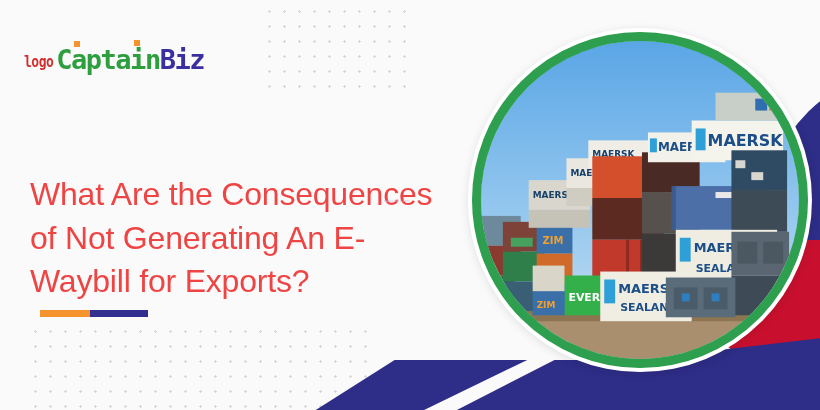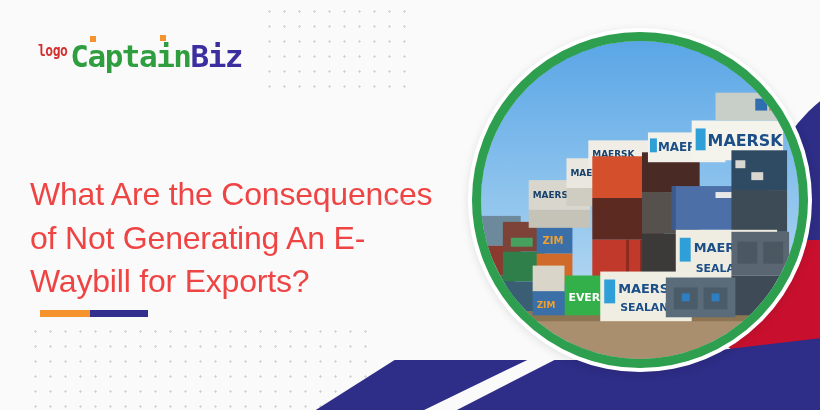--- a/index.html
+++ b/index.html
@@ -24,39 +24,39 @@
     background-position: 0 0;
     opacity: .85;
     pointer-events: none;
   }
   .dots-topright { left: 262px; top: 4px;  width: 152px; height: 88px; }
   .dots-bottomleft { left: 28px; top: 324px; width: 340px; height: 86px; }
 
   
   .logo {
     position: absolute;
-    left: 38px;
+    left: 24px;
     top: 38px;
     display: flex;
-    align-items: flex-start;
+    align-items: center;
     height: 40px;
   }
   .logo-mark {
     font-family: "DejaVu Sans Mono", monospace;
     font-size: 13px;
     font-weight: 700;
     color: #d32f2f;
     letter-spacing: -0.5px;
     line-height: 1;
     margin-top: 6px;
     transform: scaleY(1.15);
   }
   .logo-word {
     font-family: "DejaVu Sans Mono", monospace;
-    font-size: 31px;
+    font-size: 27px;
     font-weight: 700;
     letter-spacing: -1.5px;
     line-height: 1;
     margin-left: 3px;
     margin-top: 3px;
     white-space: nowrap;
   }
   .logo-word .seg-green { color: #2e9e3e; }
   .logo-word .seg-purple { color: #3b2fa0; }
   .logo-dot-o {

